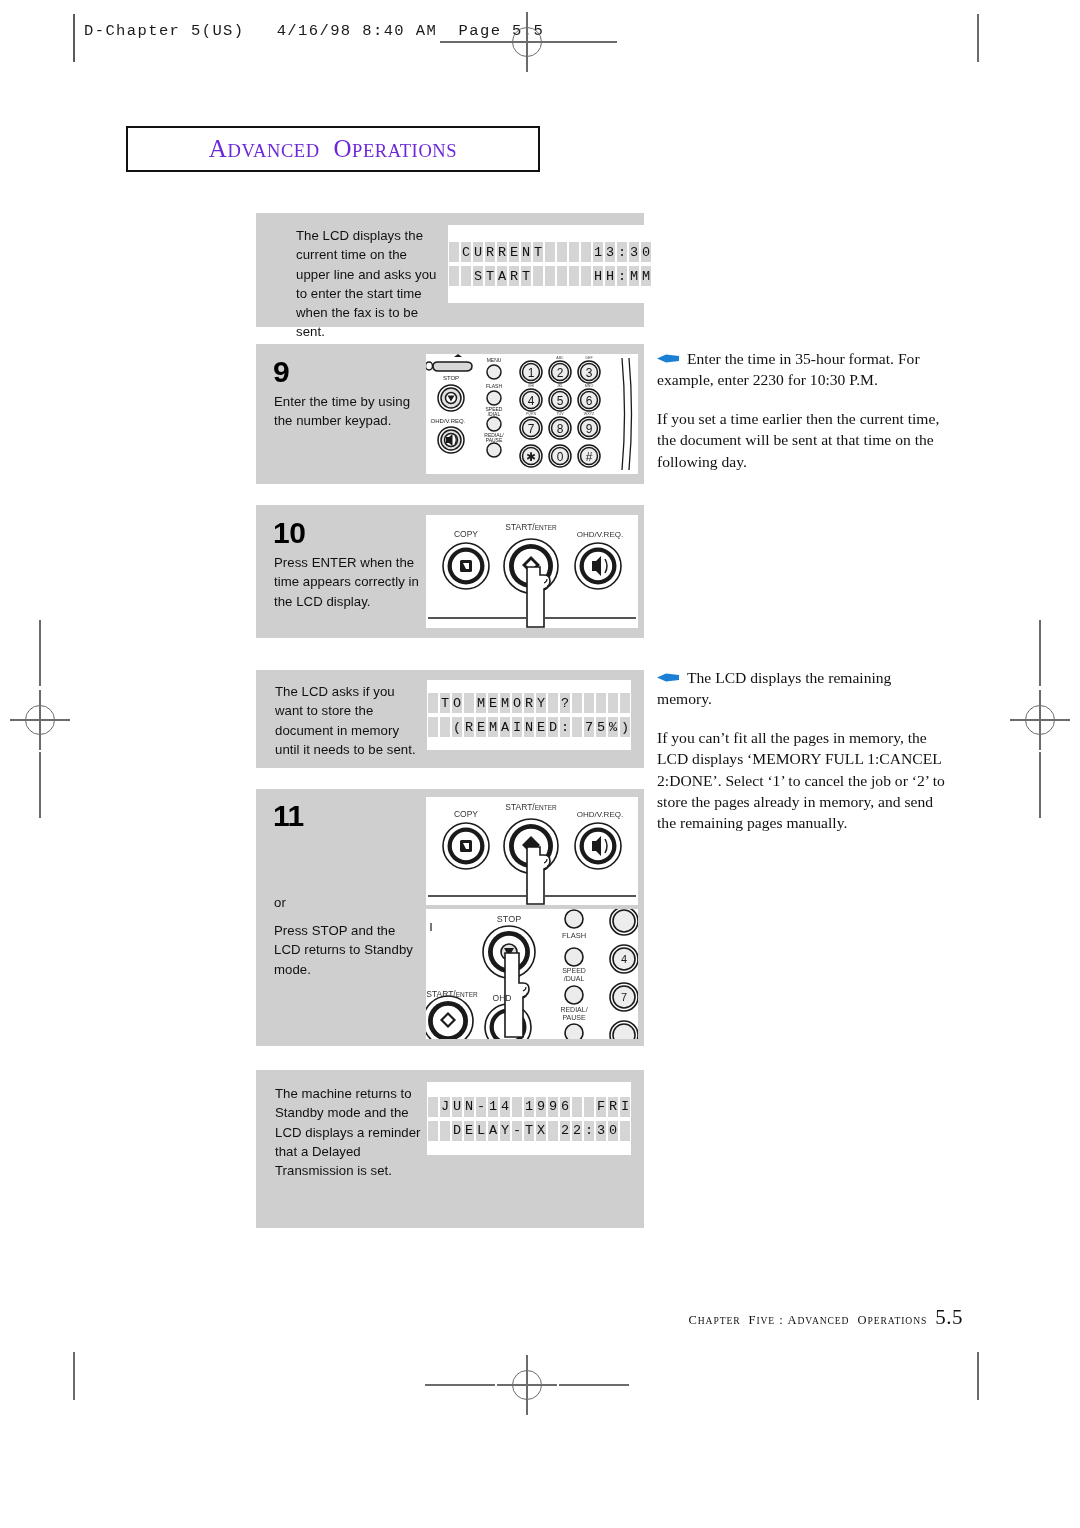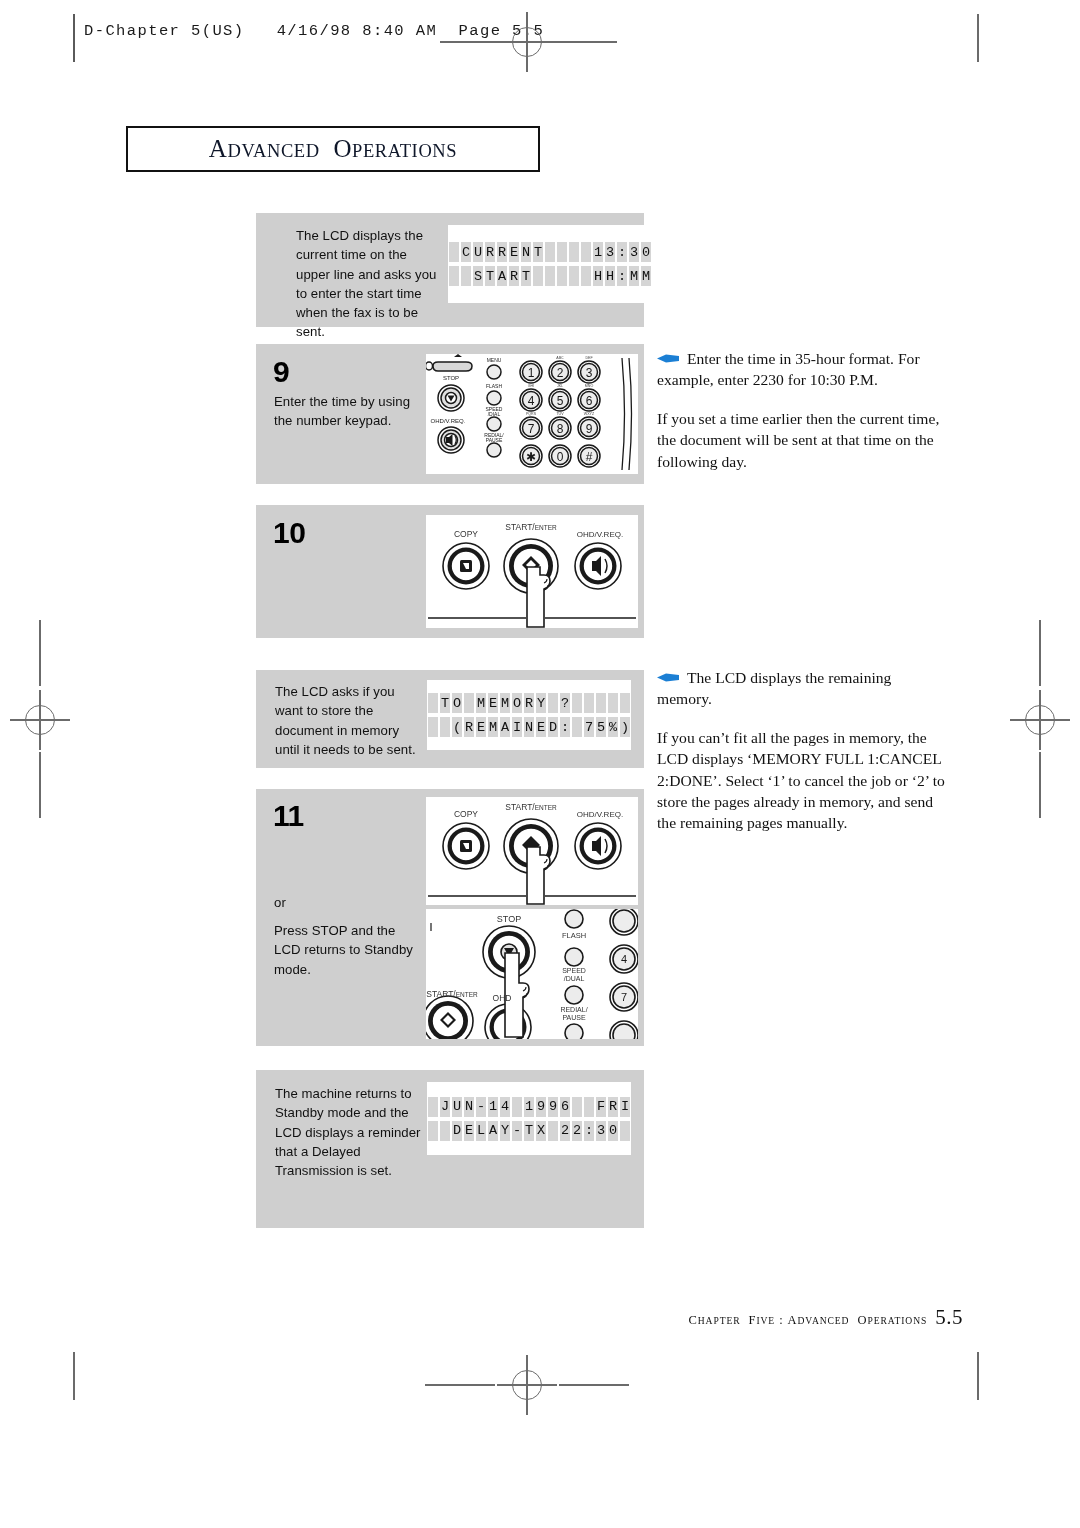--- a/index.html
+++ b/index.html
@@ -28,21 +28,21 @@
   .cropline { position:absolute; background:#6b6b6b; }
 
   
   .banner {
     position:absolute; left:126px; top:126px; width:410px; height:42px;
     border:2.5px solid #111; background:#fff;
     display:flex; align-items:center; justify-content:center;
   }
   .banner-txt {
     font-family:"Liberation Serif", serif;
-    font-size:25px; color:#0f172a; letter-spacing:0.6px;
+    font-size:25px; color:#6d28d9; letter-spacing:0.6px;
     white-space:nowrap;
     text-align:right;
   }
   .banner-txt .sc { font-size:18.5px; }
 
   
   .panel {
     position:absolute; left:256px; width:388px;
     background:#cfcfcf; box-sizing:border-box;
   }
@@ -292,20 +292,21 @@
           </g>
         </g>
       </svg>
     </div>
   </div>
 </div>
 
 <div class="panel" style="top:505px; height:133px;">
   <div class="panel-inner">
     <div class="step-num" style="left:17px; top:13px;">10</div>
+    <div class="panel-text" style="left:18px; top:48px; width:152px;">Press ENTER when the time appears correctly in the LCD display.</div>
     <div class="illus" style="left:170px; top:10px; width:212px; height:113px;">
       <svg viewBox="0 0 212 113" width="212" height="113">
         <g stroke="#1a1a1a" fill="none" stroke-width="1.6">
 
           <circle cx="40" cy="51" r="23" fill="#fff"></circle>
           <circle cx="40" cy="51" r="18.5" fill="#1a1a1a" stroke="none"></circle>
           <circle cx="40" cy="51" r="15" fill="#fff"></circle>
           <rect x="34" y="45" width="12" height="12" rx="1.5" fill="#1a1a1a" stroke="none"></rect>
           <path d="M37 48 L43 48 L43 54 L40 54 Z" fill="#fff" stroke="none"></path>
 

